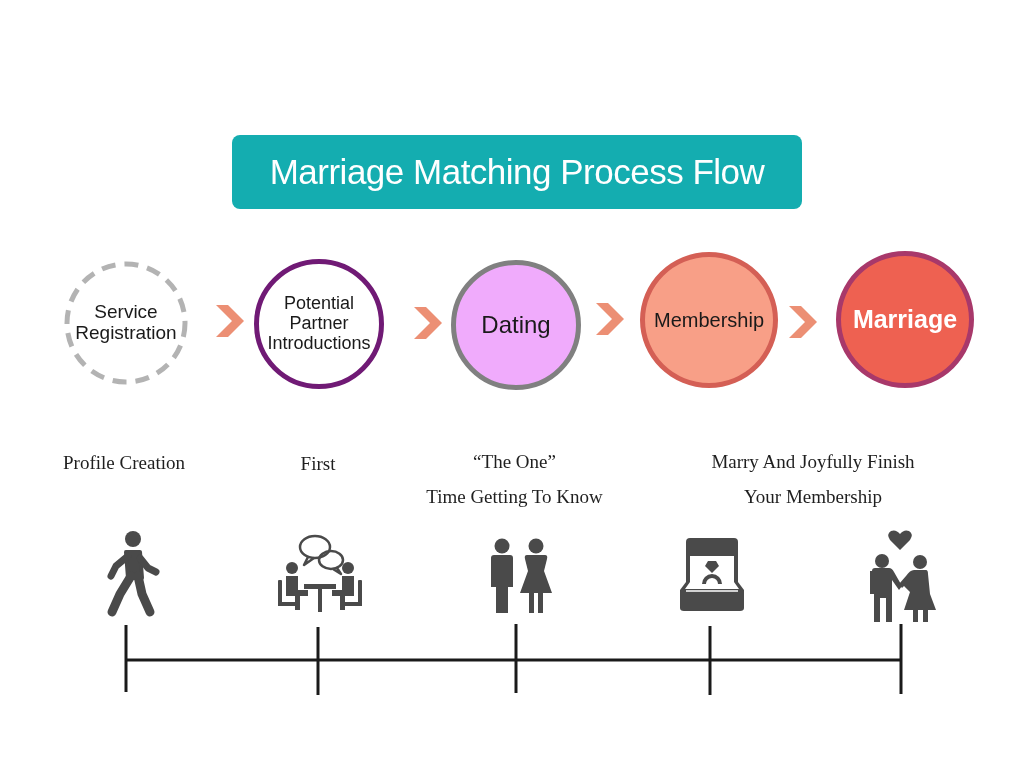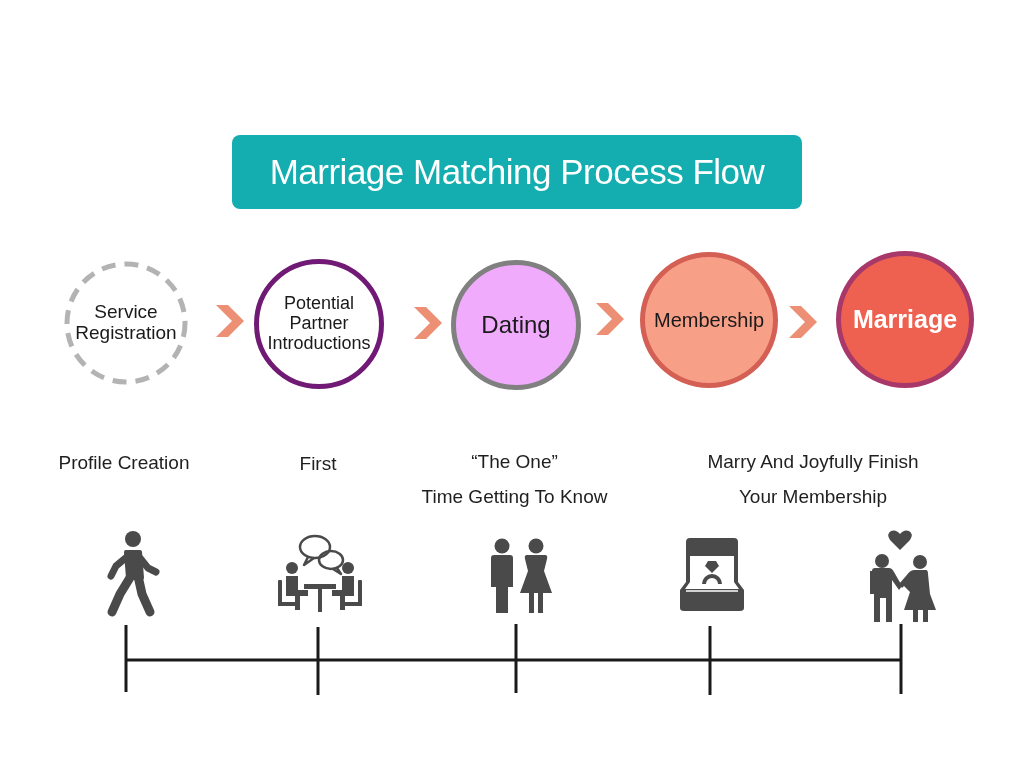--- a/index.html
+++ b/index.html
@@ -28,21 +28,21 @@
     .c5 { left: 836px; top: 251px; width: 138px; height: 137px; border: 5px solid #a8386a; background: #ee6151; font-size: 25px; color: #ffffff; font-weight: bold; }
 
     .chev { position: absolute; width: 28px; height: 32px; }
     .ch1 { left: 216px; top: 305px; }
     .ch2 { left: 414px; top: 307px; }
     .ch3 { left: 596px; top: 303px; }
     .ch4 { left: 789px; top: 306px; }
 
     .desc {
       position: absolute; text-align: center; font-size: 19px; line-height: 35px;
-      font-family: Liberation Sans, sans-serif; color: #1f1f1f; white-space: nowrap;
+      font-family: Liberation Serif, serif; color: #1f1f1f; white-space: nowrap;
     }
     .d1 { left: 24px; top: 445px; width: 200px; }
     .d2 { left: 218px; top: 446px; width: 200px; }
     .d3 { left: 392px; top: 444px; width: 245px; }
     .d4 { left: 682px; top: 444px; width: 262px; }
 
     .icon { position: absolute; }
     .i1 { left: 98px; top: 528px; width: 64px; height: 90px; }
     .i2 { left: 275px; top: 530px; width: 90px; height: 86px; }
     .i3 { left: 484px; top: 537px; width: 72px; height: 76px; }

